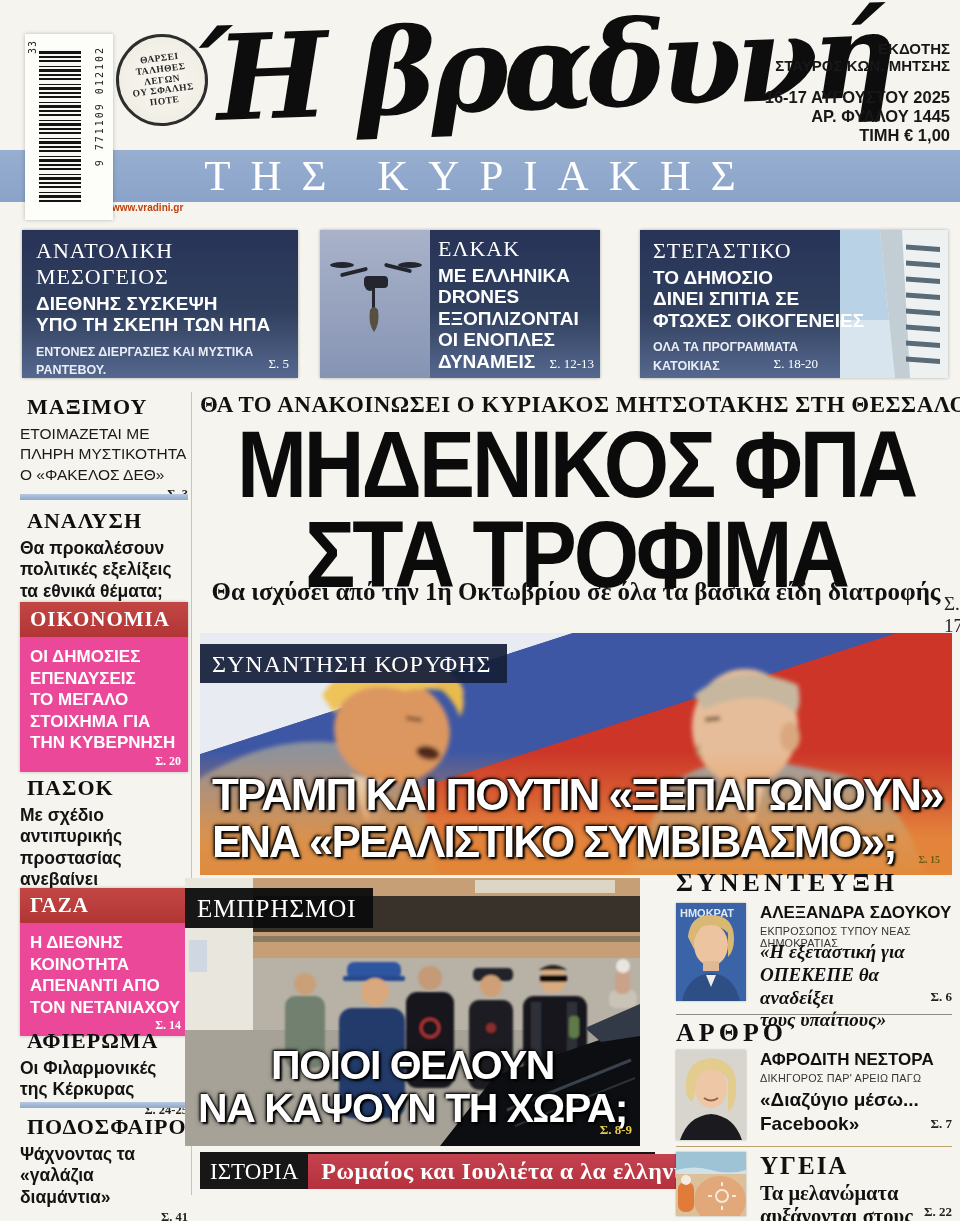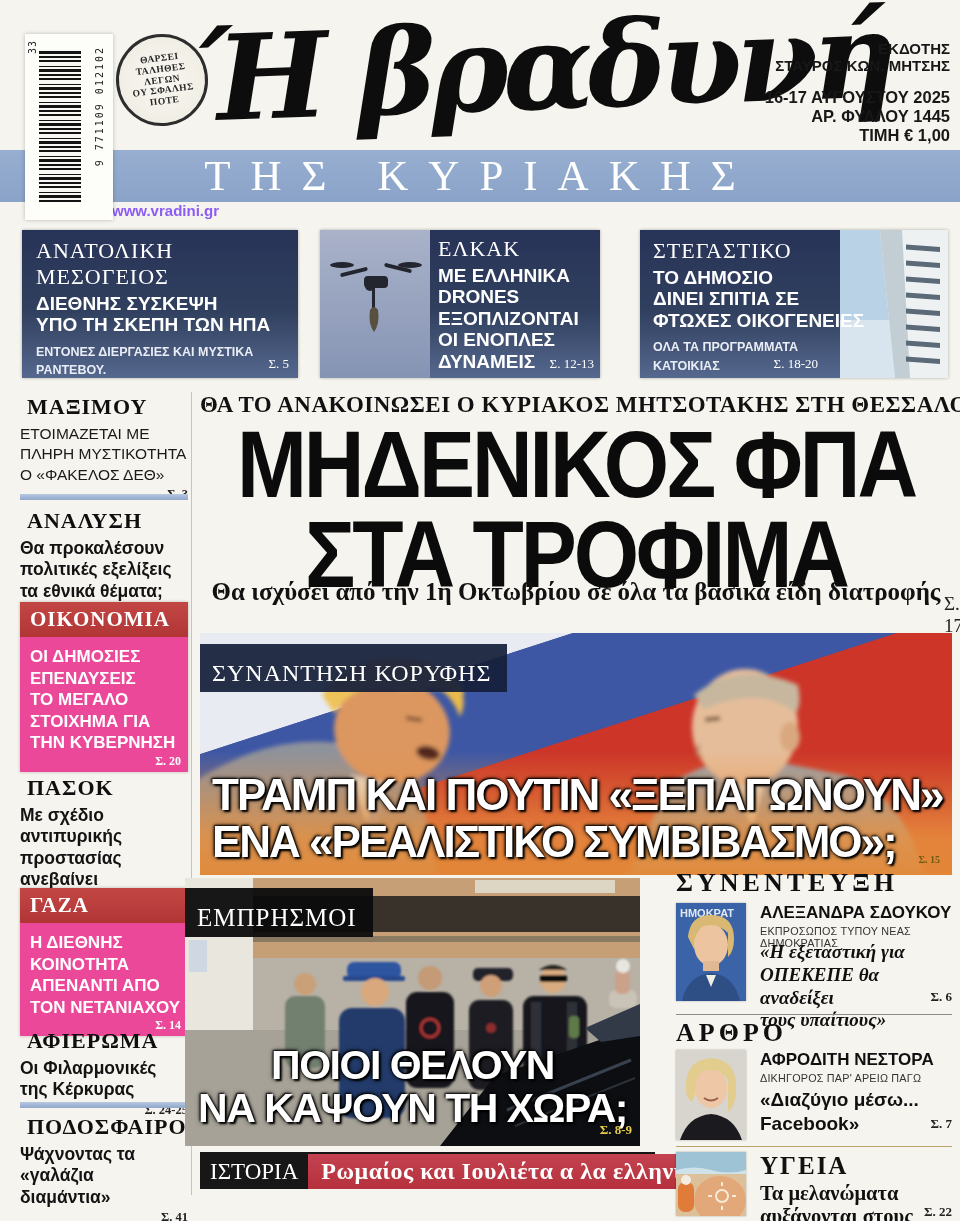--- a/index.html
+++ b/index.html
@@ -29,21 +29,21 @@
       font-size:10px;letter-spacing:1px;color:#222;}
   .stamp{left:116px;top:34px;width:86px;height:86px;border-radius:50%;border:3px solid #2d2d2d;
       background:radial-gradient(#f9f7f1,#eceadf);transform:rotate(-7deg);z-index:4;
       display:flex;align-items:center;justify-content:center;}
   .stamp-text{font-family:"Liberation Serif",serif;font-weight:bold;font-size:9.5px;line-height:1.15;
       text-align:center;color:#262626;letter-spacing:0.5px;}
   .pub-info{left:700px;top:40px;width:250px;text-align:right;font-weight:bold;color:#181818;}
   .pub-info .l1{font-size:15px;}
   .pub-info .gap{height:14px;}
   .pub-info .l2{font-size:16.5px;}
-  .website{left:112px;top:202px;font-size:15px;font-weight:bold;color:#8b5cf6;}
+  .website{left:112px;top:202px;font-size:10px;font-weight:bold;color:#c2410c;}
 
   
   .tbox{top:230px;height:148px;color:#fff;overflow:hidden;background:
         linear-gradient(180deg,#273357 0%,#31405f 55%,#55688e 100%);box-shadow:0 0 3px rgba(0,0,0,.3);}
   .tbox .kick{font-family:"Liberation Serif",serif;font-size:22px;letter-spacing:1px;}
   .tbox .tt{font-weight:bold;font-size:19px;line-height:1.13;margin-top:3px;}
   .tbox .tx{font-weight:bold;font-size:12.5px;line-height:1.45;margin-top:7px;color:#e9edf5;}
   .tbox .pg{position:absolute;bottom:6px;right:9px;font-family:"Liberation Serif",serif;font-size:13px;}
   #tbox1{left:22px;width:276px;}
   #tbox1 .inner{position:absolute;left:14px;top:8px;right:10px;}
@@ -78,21 +78,21 @@
   .lead-head{left:200px;top:420px;width:752px;text-align:center;font-weight:bold;
       font-size:84px;line-height:0.95;letter-spacing:-3px;color:#0b0b0b;
       transform:scaleY(1.13);transform-origin:top center;}
   .lead-sub{left:200px;top:578px;width:752px;text-align:center;
       font-family:"Liberation Serif",serif;font-weight:bold;font-size:25px;}
   .lead-pg{left:944px;top:593px;font-family:Liberation Serif, serif;font-size:19px;color:#222;}
 
   
   .summit{left:200px;top:633px;width:752px;height:242px;overflow:hidden;background:#44549c;}
   .photo-tag{position:absolute;left:0;top:11px;background:rgba(22,31,58,0.93);color:#fff;
-      font-family:"Liberation Serif",serif;font-size:24px;padding:16px 16px 5px 12px;letter-spacing:1px;z-index:3;}
+      font-family:"Liberation Serif",serif;font-size:24px;padding:7px 16px 5px 12px;letter-spacing:1px;z-index:3;}
   .summit-title{position:absolute;left:12px;bottom:10px;z-index:3;color:#fff;font-weight:bold;
       font-size:44px;line-height:1.07;letter-spacing:-2px;
       text-shadow:0 0 5px #000,2px 2px 2px #000,-1px -1px 2px #000;}
   .summit-pg{position:absolute;right:12px;bottom:10px;z-index:3;color:#6b5c13;
       font-family:"Liberation Serif",serif;font-weight:bold;font-size:10px;margin-left:25px;}
 
   
   .arson{left:185px;top:878px;width:455px;height:268px;overflow:hidden;background:#b9b3a8;}
   .arson .photo-tag{top:10px;font-size:25px;background:rgba(12,12,12,0.95);}
   .arson-title{position:absolute;left:0;bottom:16px;width:100%;text-align:center;z-index:3;

